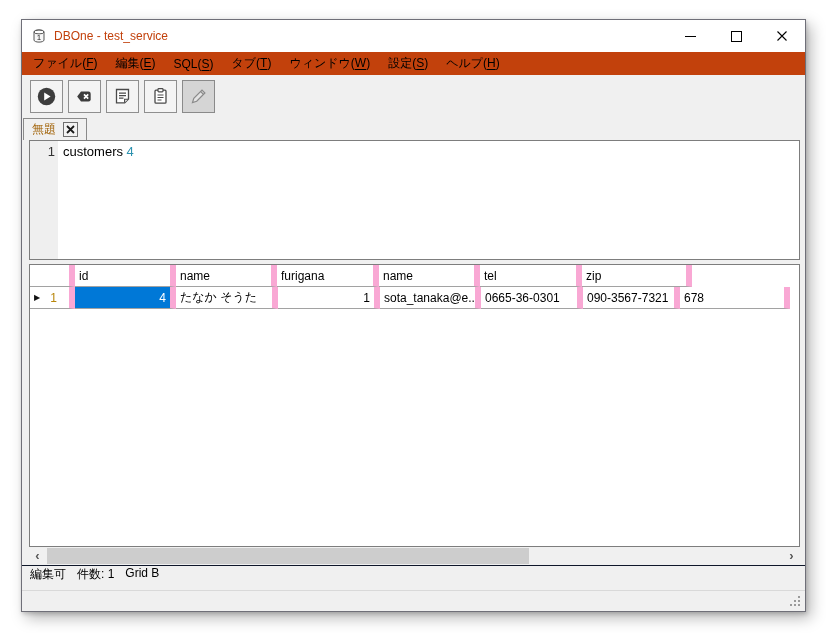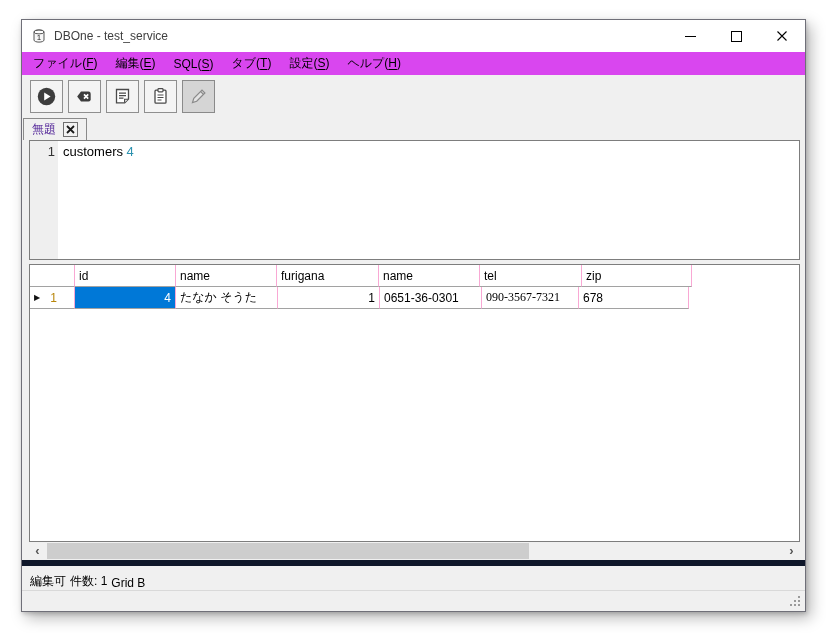--- a/index.html
+++ b/index.html
@@ -6,63 +6,63 @@
   .canvas{position:relative;width:826px;height:633px;background:#fff;overflow:hidden;}
   .window{
     position:absolute;left:21px;top:19px;width:783px;height:591px;
     background:#f0f0f0;border:1px solid #6f6f78;
     box-shadow:1px 2px 4px rgba(0,0,0,.18), 5px 6px 14px rgba(0,0,0,.28);
     display:flex;flex-direction:column;
   }
   
   .titlebar{height:32px;background:#ffffff;display:flex;align-items:center;flex:none;}
   .app-icon{margin-left:9px;width:16px;height:16px;display:flex;align-items:center;}
-  .title-text{margin-left:7px;font-size:12px;color:#404040;}
+  .title-text{margin-left:7px;font-size:12px;color:#c2410c;}
   .tb-spacer{flex:1;}
   .win-controls{display:flex;height:100%;}
   .win-btn{width:46px;height:100%;display:flex;align-items:center;justify-content:center;cursor:default;}
   .glyph-min{display:inline-block;width:11px;border-top:1px solid #000;}
   .glyph-max{display:inline-block;width:9px;height:9px;border:1px solid #000;}
   
-  .menubar{height:23px;background:#d946ef;display:flex;align-items:center;padding-left:2px;flex:none;}
+  .menubar{height:23px;background:#c2410c;display:flex;align-items:center;padding-left:2px;flex:none;}
   .menu-item{font-size:12px;color:#000;padding:3px 9px;white-space:nowrap;}
   .menu-item u{text-decoration:underline;text-underline-offset:2px;}
   
   .toolbar{height:42px;background:#f0f0f0;display:flex;align-items:center;padding-left:8px;gap:5px;flex:none;}
   .tool-btn{width:33px;height:33px;background:#f4f4f4;border:1px solid #8f8f8f;display:flex;align-items:center;justify-content:center;box-sizing:border-box;}
   .tool-btn.pressed{background:#d5d5d5;border-color:#8a8a8a;}
   
   .tabbar{height:23px;background:#f0f0f0;display:flex;align-items:flex-end;padding-left:1px;flex:none;}
   .tab{height:22px;display:flex;align-items:center;gap:7px;padding:0 8px;background:#f0f0f0;border:1px solid #8a8a8a;border-bottom:none;box-sizing:border-box;}
-  .tab-label{font-size:12px;color:#4c1d95;}
+  .tab-label{font-size:12px;color:#a16207;}
   .tab-close{width:15px;height:15px;border:1px solid #6f6f6f;background:#f2f2f2;display:flex;align-items:center;justify-content:center;box-sizing:border-box;}
   
   .editor{height:118px;margin:0 5px 0 7px;background:#ffffff;border:1px solid #7d7d7d;display:flex;flex:none;overflow:hidden;}
   .gutter{width:28px;background:#efefef;flex:none;padding-top:2px;box-sizing:border-box;}
   .ln{font-size:13px;color:#333;text-align:right;padding-right:3px;line-height:18px;}
   .code{flex:1;padding-top:2px;padding-left:5px;}
   .code-line{font-size:13px;line-height:18px;white-space:pre;color:#000;}
   .tok-number{color:#2b91af;}
   .splitter{height:4px;flex:none;}
   
   .grid{flex:1;margin:0 5px 0 7px;background:#ffffff;border:1px solid #7d7d7d;overflow:hidden;}
   .grid-row{display:flex;height:22px;}
-  .gcell{box-sizing:border-box;border-right:1px solid #f9a8d4;border-bottom:1px solid #a2a2a2;display:flex;align-items:center;padding:0 4px;font-size:12px;color:#000;white-space:nowrap;overflow:hidden;background:#fff;flex:none;}
+  .gcell{box-sizing:border-box;border-right:6px solid #f9a8d4;border-bottom:1px solid #a2a2a2;display:flex;align-items:center;padding:0 4px;font-size:12px;color:#000;white-space:nowrap;overflow:hidden;background:#fff;flex:none;}
   .gcell.right{justify-content:flex-end;}
   .gcell.sel{background:#0078d7;color:#fff;}
   .rowhead{padding:0 0 0 4px;}
   .row-marker{font-size:8px;color:#111;line-height:1;}
   .row-num{margin-left:10px;color:#b8860b;font-size:12px;}
   
   .hscroll{height:18px;margin:0 5px 0 7px;background:#f0f0f0;position:relative;flex:none;display:flex;align-items:center;}
   .scroll-arrow{width:17px;text-align:center;font-size:13px;font-weight:bold;color:#555;line-height:18px;flex:none;}
   .scroll-arrow.right{position:absolute;right:0;top:0;}
   .scroll-thumb{position:absolute;left:18px;top:1px;bottom:1px;width:482px;background:#cdcdcd;}
   
-  .statusbar{height:24px;background:#f0f0f0;border-top:6px solid #0f172a;display:flex;align-items:flex-end;padding-left:8px;gap:4px;font-size:12px;color:#000;flex:none;}
+  .statusbar{height:24px;background:#f0f0f0;border-top:1px solid #0f172a;display:flex;align-items:flex-start;padding-left:8px;gap:11px;font-size:12px;color:#000;flex:none;}
   .bottomstrip{height:20px;background:#f0f0f0;border-top:1px solid #d9d9d9;position:relative;flex:none;}
   .grip{position:absolute;right:5px;bottom:4px;width:11px;height:11px;}
   .grip i{position:absolute;width:2px;height:2px;background:#9a9a9a;}
 </style>
 </head>
 <body>
 
 <div class="canvas">
   <div class="window">
 
@@ -89,20 +89,21 @@
             </svg>
         </div>
       </div>
     </div>
 
     <div class="menubar" id="menubar">
         <span class="menu-item">ファイル(<u>F</u>)</span>
         <span class="menu-item">編集(<u>E</u>)</span>
         <span class="menu-item">SQL(<u>S</u>)</span>
         <span class="menu-item">タブ(<u>T</u>)</span>
+        <span class="menu-item">ウィンドウ(<u>W</u>)</span>
         <span class="menu-item">設定(<u>S</u>)</span>
         <span class="menu-item">ヘルプ(<u>H</u>)</span>
       </div>
 
     <div class="toolbar">
       <div class="tool-btn">
         <svg width="21" height="21" viewBox="0 0 21 21">
           <circle cx="10.5" cy="10.5" r="8.7" fill="#3d3d3d"></circle>
           <path d="M8.2 6.6 L14.6 10.5 L8.2 14.4 Z" fill="#ffffff"></path>
         </svg>
@@ -168,22 +169,23 @@
           <div class="gcell" style="width: 110px;">zip</div>
         </div>
         <div class="grid-row">
           <div class="gcell rowhead" style="width: 45px;">
             <span class="row-marker">▶</span>
             <span class="row-num">1</span>
           </div>
           <div class="gcell right sel" style="width: 101px;">4</div>
           <div class="gcell" style="width: 102px;">たなか そうた</div>
           <div class="gcell right" style="width: 102px;">1</div>
-          <div class="gcell" style="width: 102px;">0651-36-0301</div>
-          <div class="gcell" style="width: 97px; font-family: Liberation Serif, serif;">090-3567-7321</div>
+          <div class="gcell" style="width: 101px;">sota_tanaka@e...</div>
+          <div class="gcell" style="width: 102px;">0665-36-0301</div>
+          <div class="gcell" style="width: 97px;">090-3567-7321</div>
           <div class="gcell" style="width: 110px;">678</div>
         </div>
       </div>
 
     <div class="hscroll">
       <span class="scroll-arrow">‹</span>
       <div class="scroll-thumb"></div>
       <span class="scroll-arrow right">›</span>
     </div>
 

